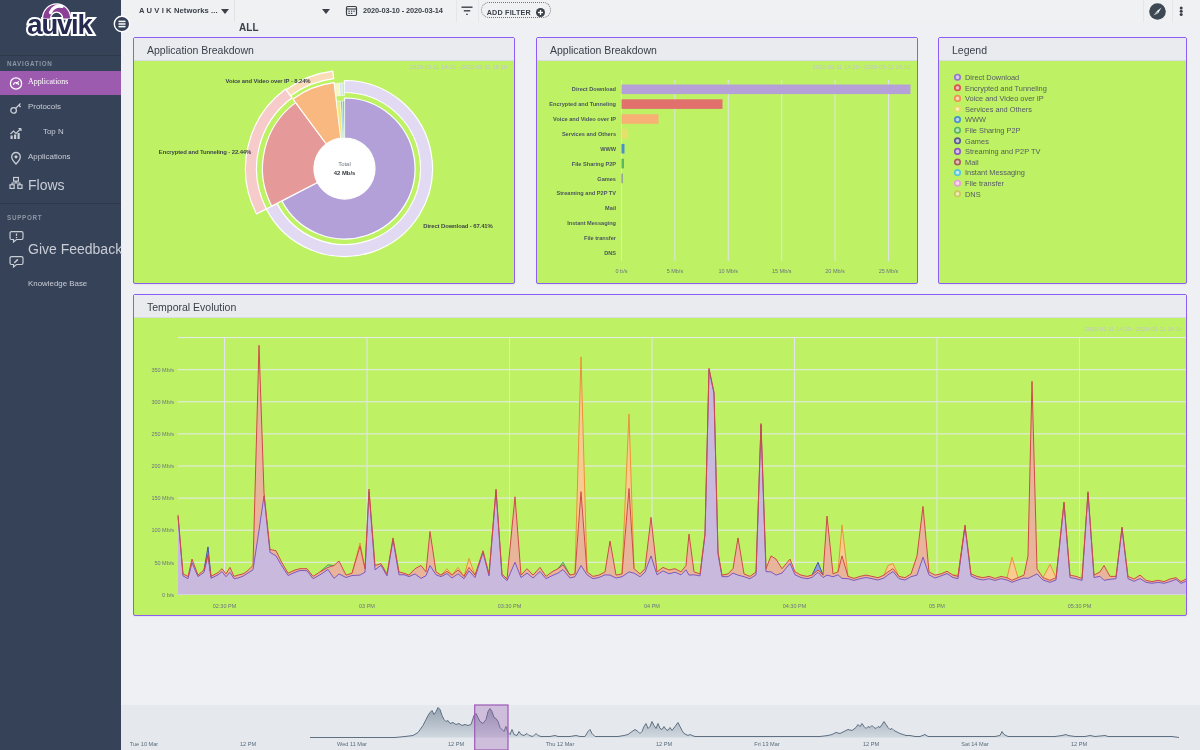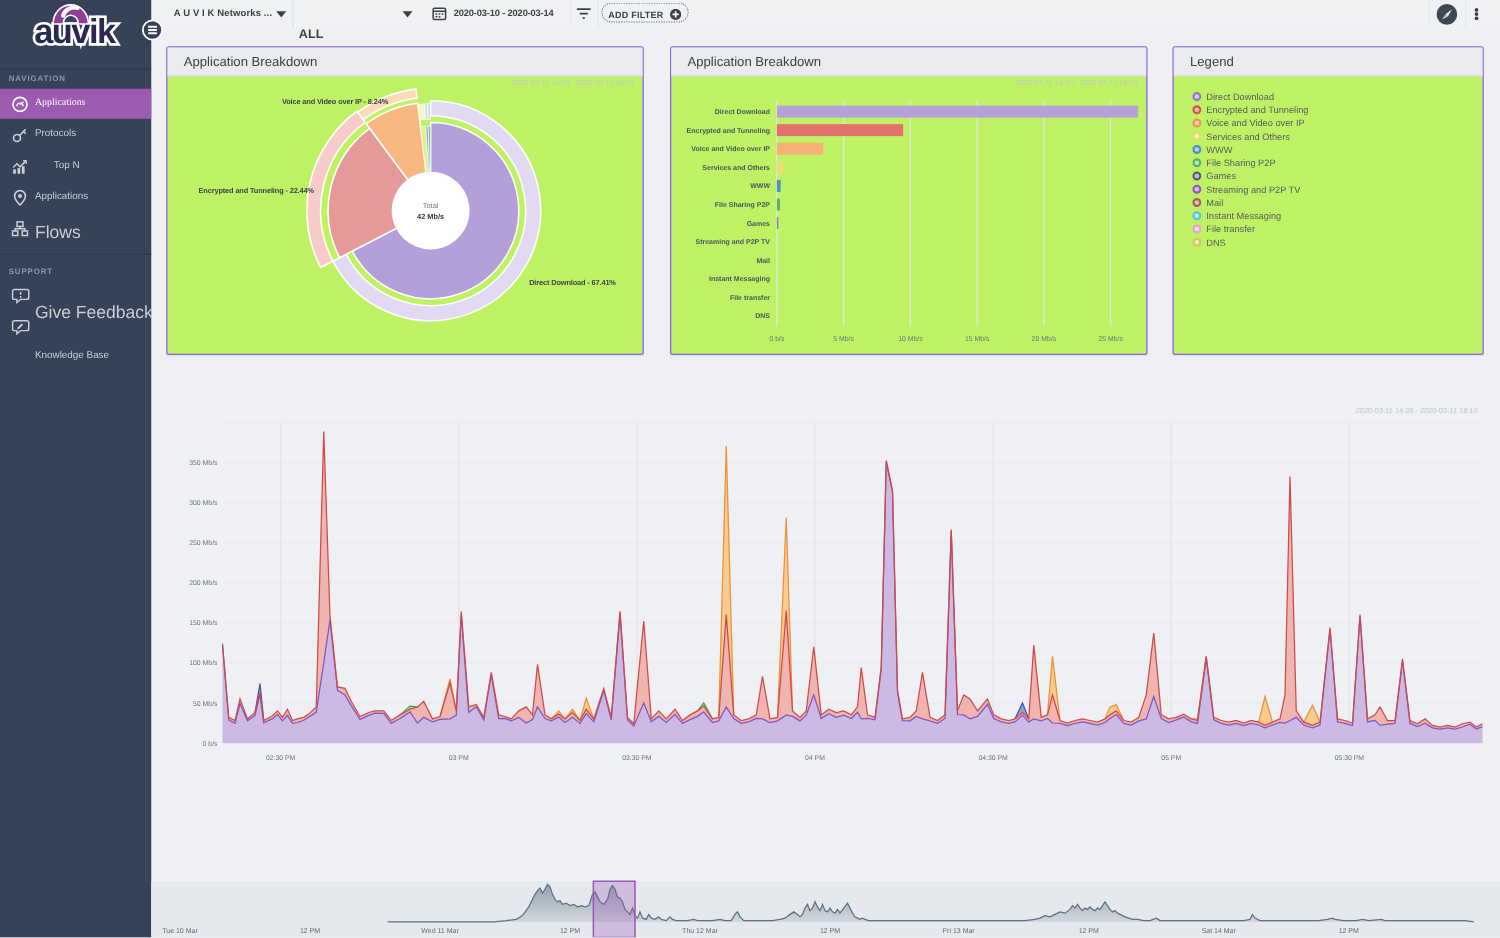--- a/index.html
+++ b/index.html
@@ -216,20 +216,23 @@
 <circle cx="957.5" cy="162.0" r="2.7" fill="#e0bfbb" stroke="#a9625a" stroke-width="1.7"></circle>
 <text x="965" y="164.7" class="lg">Mail</text>
 <circle cx="957.5" cy="172.6" r="2.7" fill="#c2ecf2" stroke="#55c6d8" stroke-width="1.7"></circle>
 <text x="965" y="175.3" class="lg">Instant Messaging</text>
 <circle cx="957.5" cy="183.2" r="2.7" fill="#f9dbf0" stroke="#eb9fd8" stroke-width="1.7"></circle>
 <text x="965" y="185.9" class="lg">File transfer</text>
 <circle cx="957.5" cy="193.8" r="2.7" fill="#efecbc" stroke="#cdc95e" stroke-width="1.7"></circle>
 <text x="965" y="196.5" class="lg">DNS</text>
 </svg>
 
+<div class="panel" style="left:133px;top:294px;width:1054px;height:322px;">
+ <div class="phead">Temporal Evolution</div>
+</div>
 <div class="drange" style="left:960px;top:326px;width:222px;text-align:right;">2020-03-11 14:20 - 2020-03-11 18:10</div>
 <svg style="position:absolute;left:133px;top:294px;width:1054px;height:322px;" viewBox="133 294 1054 322">
 <line x1="178.0" y1="594.4" x2="1186.0" y2="594.4" stroke="#e9e9f0" stroke-width="1"></line>
 <line x1="178.0" y1="562.3" x2="1186.0" y2="562.3" stroke="#e9e9f0" stroke-width="1"></line>
 <line x1="178.0" y1="530.2" x2="1186.0" y2="530.2" stroke="#e9e9f0" stroke-width="1"></line>
 <line x1="178.0" y1="498.1" x2="1186.0" y2="498.1" stroke="#e9e9f0" stroke-width="1"></line>
 <line x1="178.0" y1="466.0" x2="1186.0" y2="466.0" stroke="#e9e9f0" stroke-width="1"></line>
 <line x1="178.0" y1="433.9" x2="1186.0" y2="433.9" stroke="#e9e9f0" stroke-width="1"></line>
 <line x1="178.0" y1="401.8" x2="1186.0" y2="401.8" stroke="#e9e9f0" stroke-width="1"></line>
 <line x1="178.0" y1="369.7" x2="1186.0" y2="369.7" stroke="#e9e9f0" stroke-width="1"></line>

